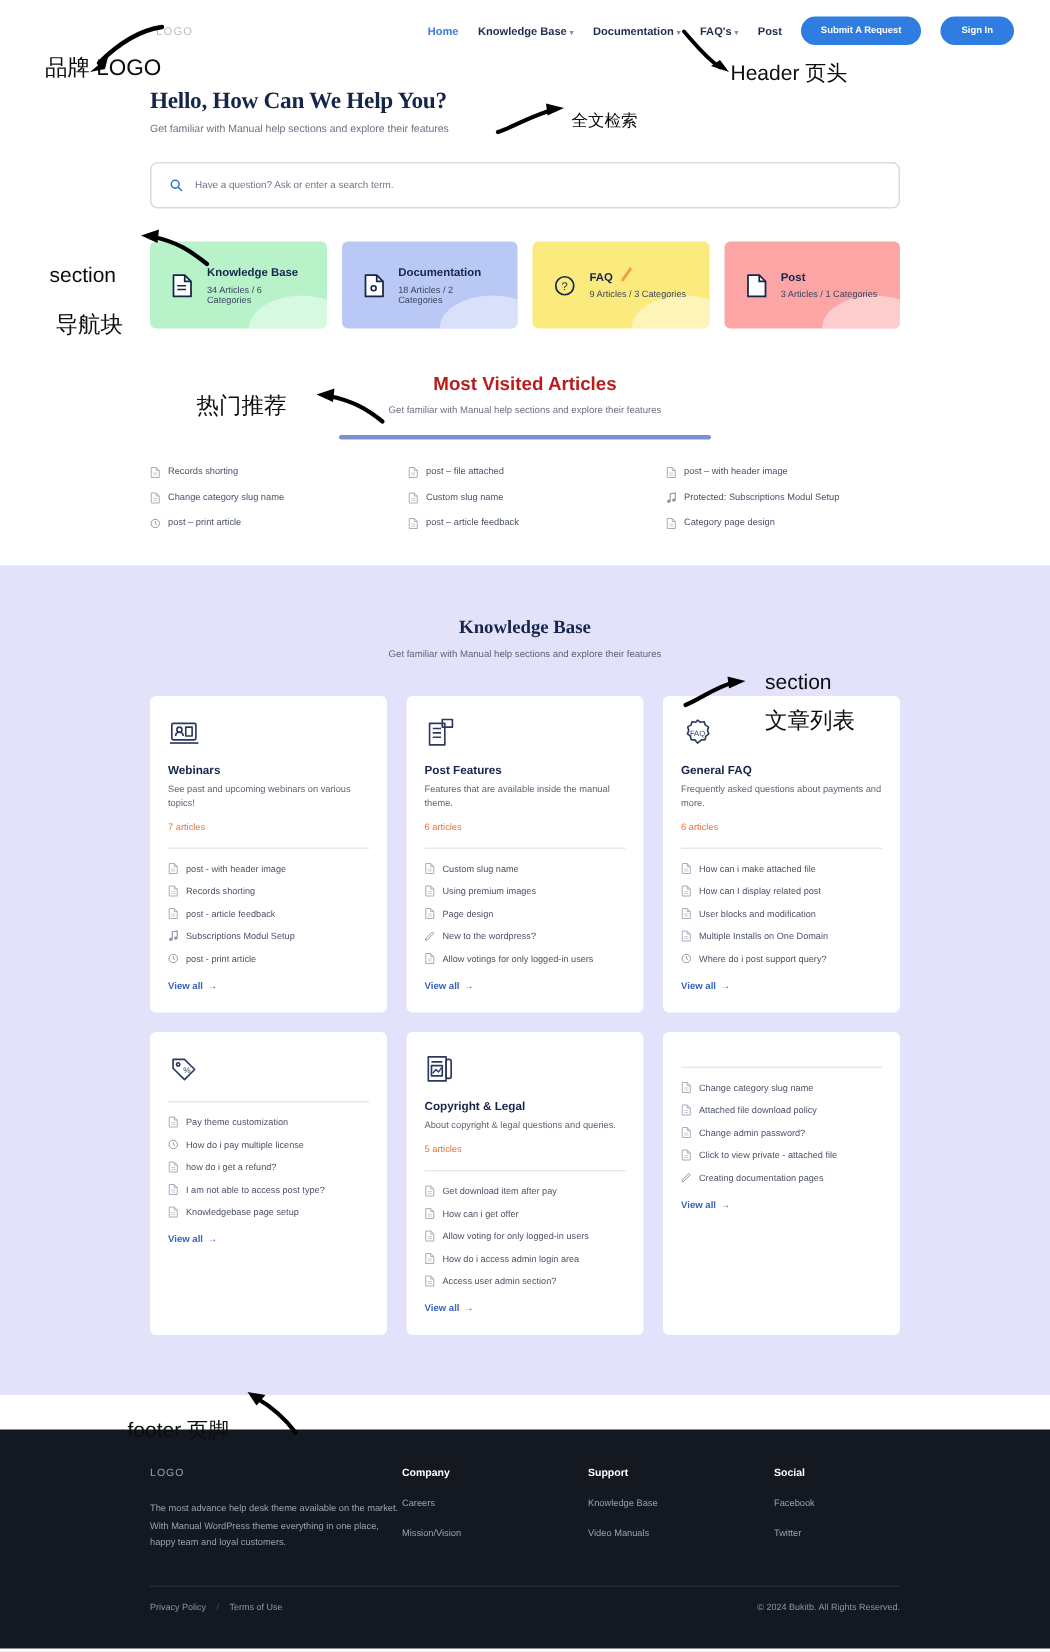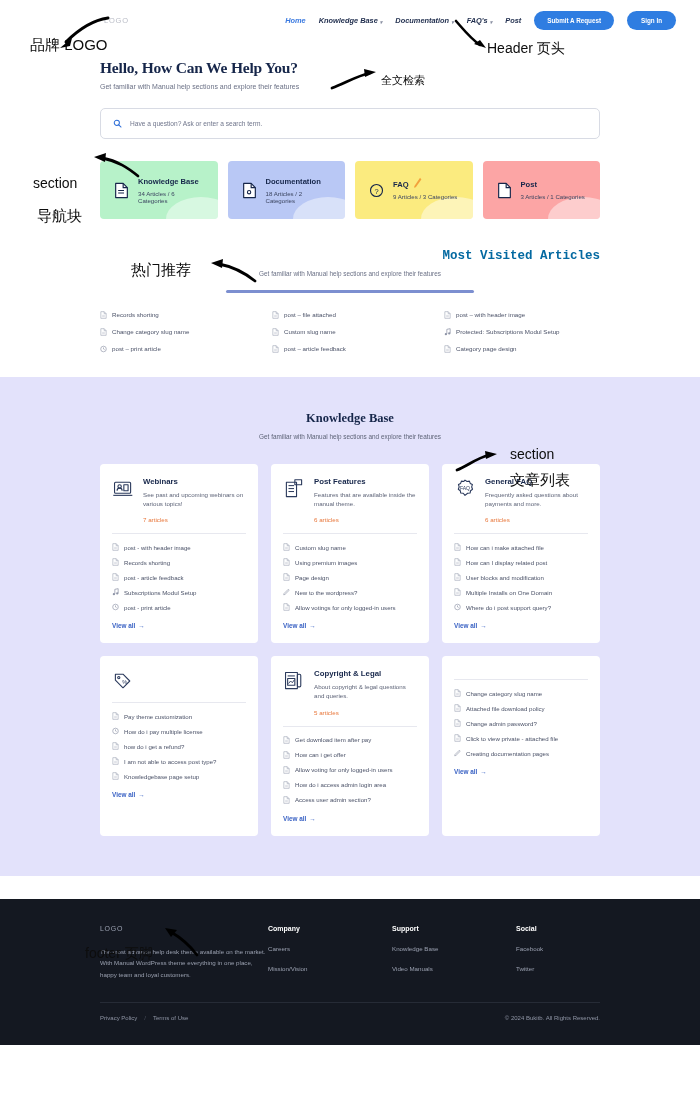--- a/index.html
+++ b/index.html
@@ -15,21 +15,21 @@
   
   .header {
     height: 41px; background: #ffffff;
     display: flex; align-items: center;
     padding: 0 24px;
   }
   .logo { font-size: 7.5px; color: #b9bcc6; letter-spacing: .8px; margin-left: 80px; }
   .nav { margin-left: auto; display: flex; align-items: center; gap: 13px; }
   .nav-item {
     font-size: 7.4px; font-weight: bold; color: #1f2d4d;
-    display: flex; align-items: flex-end; gap: 2px; white-space: nowrap; font-style: italic;
+    display: flex; align-items: flex-end; gap: 2px; white-space: nowrap;
   }
   .nav-item.active { color: #3b7ae0; }
   .caret { font-size: 5px; color: #8a90a2; }
   .btn {
     border-radius: 11px; font-size: 6.3px; font-weight: bold;
     color: #fff; background: #2f7de1; padding: 6px 13px; white-space: nowrap;
   }
   .btn.signin { padding: 6px 14px; }
 
   
@@ -62,22 +62,22 @@
     background: rgba(255,255,255,.45);
   }
   .cat-ic { width: 15px; height: 17px; flex-shrink: 0; z-index: 1; }
   .cat-txt { z-index: 1; }
   .cat-title { font-size: 7.6px; font-weight: bold; color: #16264a; }
   .cat-sub { font-size: 6.1px; color: #3b4560; margin-top: 4px; }
 
   
   .mv { padding: 30px 100px 0 100px; text-align: center; }
   .mv h2 {
-    font-family: Liberation Mono, monospace;
-    font-size: 12.5px; color: #0369a1; text-align: right;
+    font-family: Liberation Sans, sans-serif;
+    font-size: 12.5px; color: #b91c1c;
   }
   .mv p { font-size: 6.4px; color: #6b7186; margin-top: 7px; }
   .mv-rule {
     width: 248px; height: 2.5px; background: #7c8fd0;
     margin: 13px auto 0 auto; border-radius: 2px;
   }
   .mv-grid {
     display: grid; grid-template-columns: repeat(3, 1fr);
     gap: 9px 16px; margin-top: 18px; text-align: left;
   }
@@ -93,21 +93,21 @@
     font-family: "Liberation Serif", serif; font-size: 12.5px; color: #16264a;
   }
   .kb-section .kb-head p { font-size: 6.4px; color: #5e6478; margin-top: 7px; }
   .kb-grid {
     display: grid; grid-template-columns: repeat(3, 1fr);
     gap: 13px; margin-top: 24px;
   }
   .kb-card {
     background: #fff; border-radius: 4px; padding: 13px 12px 14px 12px;
   }
-  .kb-card-top { display: flex; gap: 9px; }
+  .kb-card-top { display: flex; gap: 9px; flex-direction: column; }
   .kb-ic { width: 22px; height: 22px; flex-shrink: 0; margin-top: 1px; }
   .kb-name { font-size: 7.8px; font-weight: bold; color: #16264a; }
   .kb-desc { font-size: 6.2px; color: #5e6478; line-height: 1.5; margin-top: 4px; }
   .kb-count { font-size: 6.2px; color: #e8763a; margin-top: 8px; }
   .kb-div { height: 1px; background: #e7e8ef; margin: 10px 0 9px 0; }
   .kb-list { display: flex; flex-direction: column; gap: 7px; }
   .kb-li { display: flex; align-items: center; gap: 5px; font-size: 6.1px; color: #4b5268; }
   .kb-view {
     font-size: 6.4px; color: #3a62c4; font-weight: bold;
     margin-top: 11px; display: flex; align-items: center; gap: 3px;

